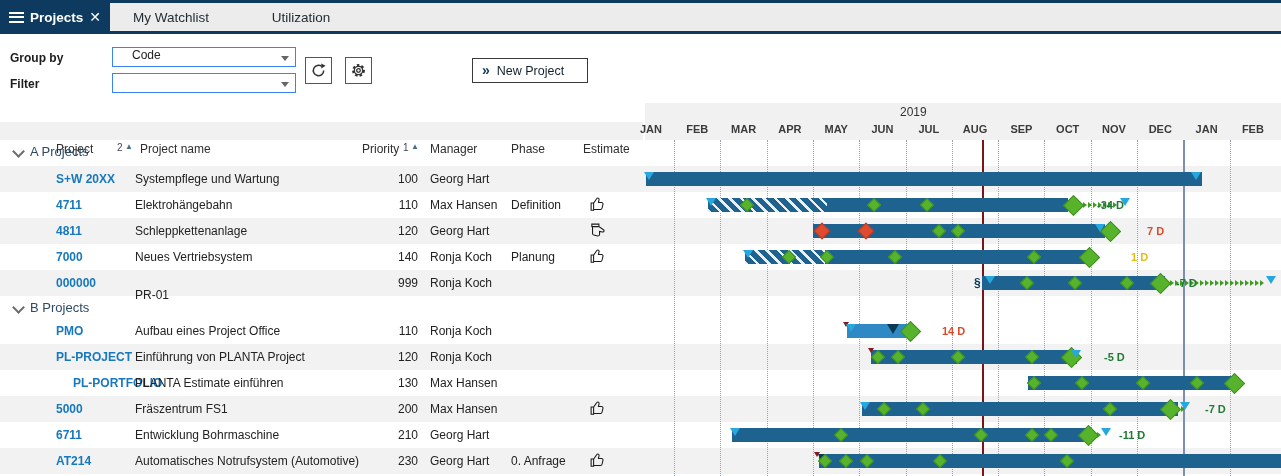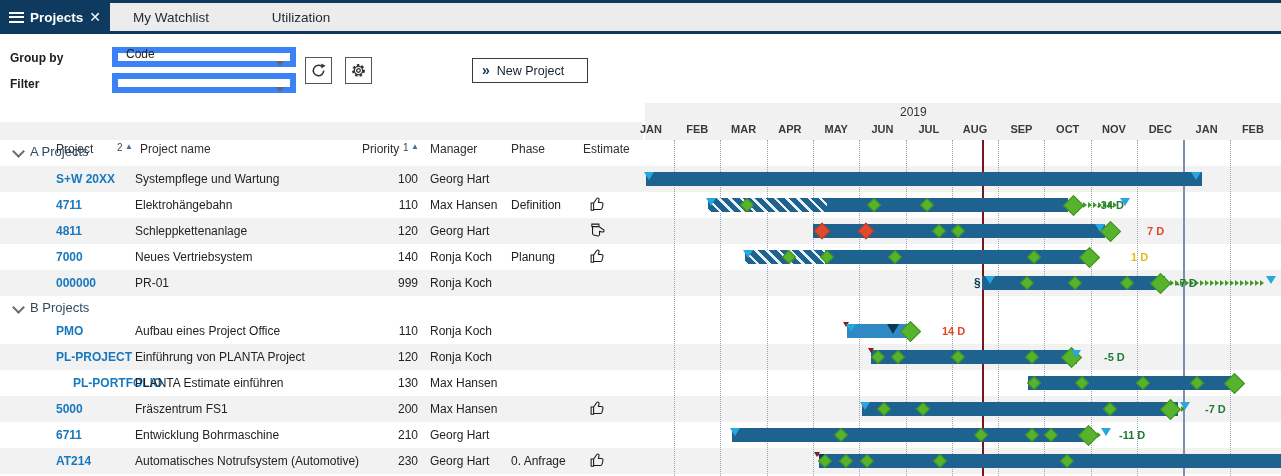--- a/index.html
+++ b/index.html
@@ -17,22 +17,22 @@
   .hamburger i{display:block;height:2px;background:#fff;}
   .tab-close{margin-left:auto;margin-right:9px;font-size:14px;line-height:14px;color:#fff;cursor:default;}
   .tab{position:absolute;top:3px;height:28px;display:flex;align-items:center;justify-content:center;
     font-size:13.5px;color:#1f2a33;}
   .tab1{left:118px;width:106px;}
   .tab2{left:248px;width:106px;}
   .tab3{left:380px;width:140px;}
 
   
   .lbl{position:absolute;font-size:12px;font-weight:bold;color:#1c1c1c;}
-  .select{position:absolute;width:184px;height:20px;border:6px solid #3b82f6;background:#fff;
-    font-size:12px;color:#222;display:flex;align-items:flex-end;padding-left:8px;box-sizing:border-box;}
+  .select{position:absolute;width:184px;height:20px;border:1px solid #3b82f6;background:#fff;
+    font-size:12px;color:#222;display:flex;align-items:flex-start;padding-left:19px;box-sizing:border-box;}
   .select .chev{position:absolute;right:6px;top:8px;width:0;height:0;
     border-left:4px solid transparent;border-right:4px solid transparent;border-top:5px solid #666;}
   .iconbtn{position:absolute;width:27px;height:27px;border:1px solid #555;background:#fff;
     display:flex;align-items:center;justify-content:center;box-sizing:border-box;}
   .newproj{position:absolute;left:472px;top:58px;width:116px;height:25px;border:1.5px solid #3a3a3a;
     background:#fff;display:flex;align-items:center;box-sizing:border-box;font-size:12.5px;color:#13212e;}
   .newproj .gg{color:#0d3a5e;font-weight:bold;font-size:14px;margin:0 7px 2px 9px;}
 
   
   .thead{position:absolute;left:0;top:122px;width:643px;height:18px;background:#f1f1f2;
@@ -236,21 +236,21 @@
       <div class="bar" style="left: 745px; width: 347px; top: 250px; background: rgb(30, 98, 144);"></div>
       <div class="hatch" style="left: 745px; width: 80px; top: 250px;"></div>
       <div class="tri" style="border-left: 5.5px solid transparent; border-right: 5.5px solid transparent; border-top: 8px solid rgb(39, 167, 223); left: 742.5px; top: 250px;"></div>
       <div class="dia" style="width: 10px; height: 10px; left: 784px; top: 252px; background: rgb(87, 179, 44); border: 1px solid rgb(62, 142, 31); box-sizing: border-box;"></div>
       <div class="dia" style="width: 10px; height: 10px; left: 822px; top: 252px; background: rgb(87, 179, 44); border: 1px solid rgb(62, 142, 31); box-sizing: border-box;"></div>
       <div class="dia" style="width: 10px; height: 10px; left: 890px; top: 252px; background: rgb(87, 179, 44); border: 1px solid rgb(62, 142, 31); box-sizing: border-box;"></div>
       <div class="dia" style="width: 10px; height: 10px; left: 1029px; top: 252px; background: rgb(87, 179, 44); border: 1px solid rgb(62, 142, 31); box-sizing: border-box;"></div>
       <div class="dia" style="width: 15px; height: 15px; left: 1081.5px; top: 249.5px; background: rgb(87, 179, 44); border: 1px solid rgb(62, 142, 31); box-sizing: border-box;"></div>
       <div class="dlabel" style="left: 1131px; top: 251px; color: rgb(221, 190, 26);">1 D</div>
       <div class="cell code" style="left: 56px; top: 276px;">000000</div>
-      <div class="cell" style="left: 135px; top: 276px;">PR-01</div>
+      <div class="cell" style="left: 135px; top: 288px;">PR-01</div>
       <div class="cell prio" style="left: 360px; top: 276px;">999</div>
       <div class="cell" style="left: 430px; top: 276px;">Ronja Koch</div>
       <div class="bar" style="left: 982px; width: 183px; top: 276px; background: rgb(30, 98, 144);"></div>
       <div class="chevtrain" style="left: 1165px; top: 280px;">
         <i></i>
         <i></i>
         <i></i>
         <i></i>
         <i></i>
         <i></i>

